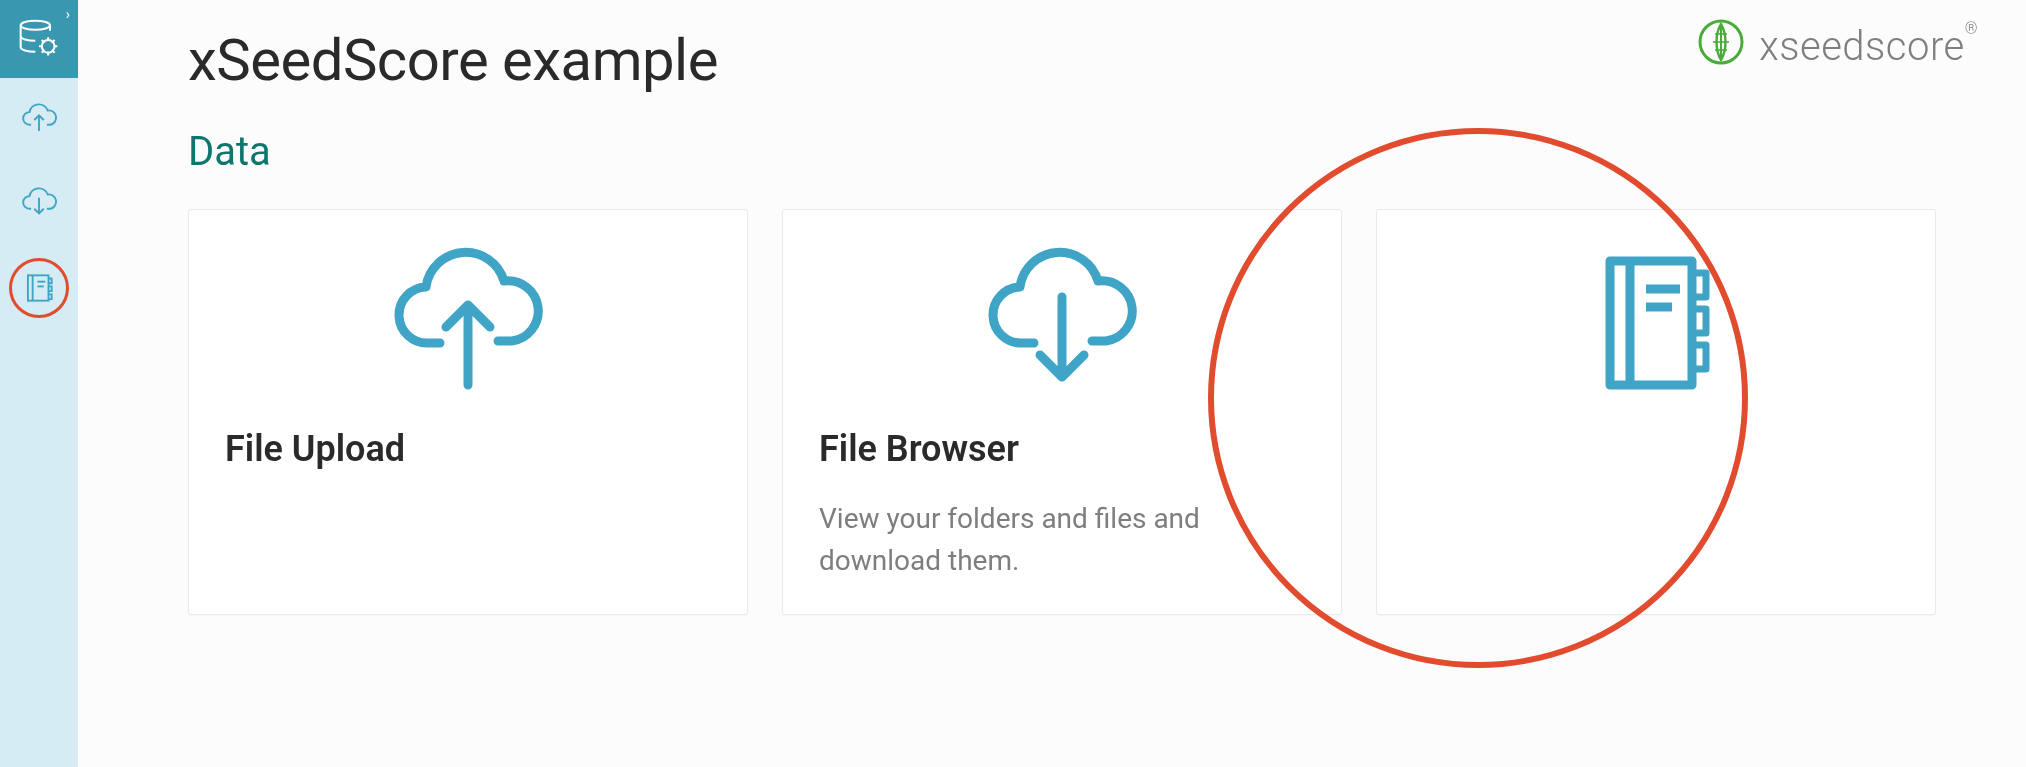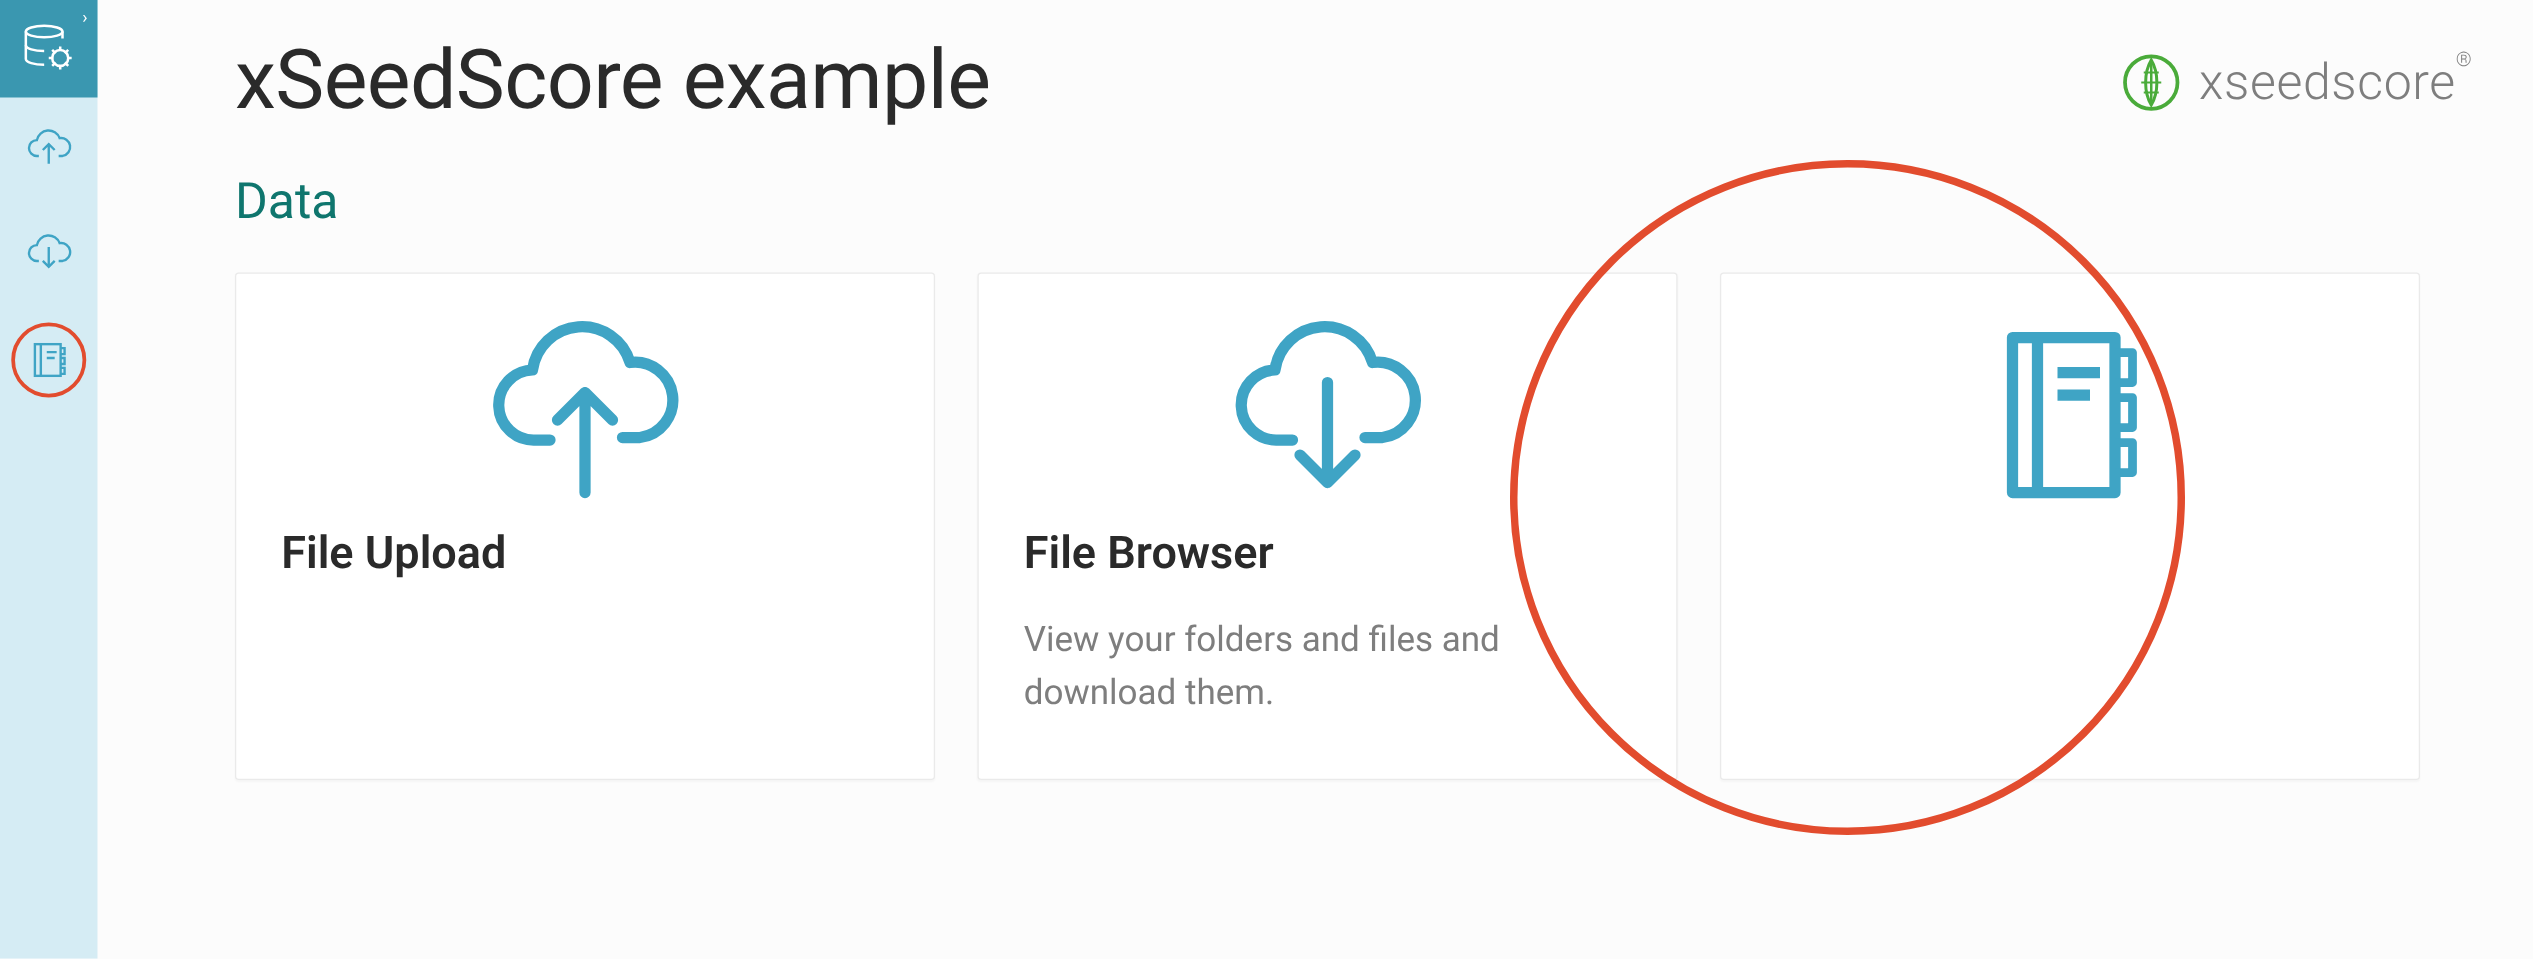--- a/index.html
+++ b/index.html
@@ -6,29 +6,29 @@
   html, body { width: 2026px; height: 767px; font-family: -apple-system, BlinkMacSystemFont, "Segoe UI", Roboto, Arial, sans-serif; background: #fcfcfc; overflow: hidden; }
   .app { display: flex; width: 100%; height: 100%; }
   .sidebar { width: 78px; height: 100%; background: #d5ecf4; display: flex; flex-direction: column; align-items: center; }
   .sidebar-top { width: 78px; height: 78px; background: #3a97b0; display: flex; align-items: center; justify-content: center; position: relative; }
   .sidebar-top svg { width: 44px; height: 44px; }
   .chev { position: absolute; top: 6px; right: 8px; color: #fff; font-size: 14px; }
   .sidebar-item { width: 78px; height: 84px; display: flex; align-items: center; justify-content: center; position: relative; }
   .sidebar-item svg { width: 38px; height: 38px; }
   .ring { position: absolute; width: 60px; height: 60px; border: 3px solid #e24c2e; border-radius: 50%; top: 12px; left: 9px; }
   .main { flex: 1; padding: 26px 60px 40px 110px; position: relative; }
-  .title { font-size: 66px; font-weight: 400; color: #2a2a2a; letter-spacing: -0.5px; }
+  .title { font-size: 58px; font-weight: 400; color: #2a2a2a; letter-spacing: -0.5px; }
   .subtitle { font-size: 40px; font-weight: 400; color: #0f766e; margin-top: 34px; margin-bottom: 34px; }
   .cards { display: flex; gap: 34px; }
   .card { width: 560px; height: 406px; background: #fff; border: 1px solid #eaeaea; border-radius: 3px; box-shadow: 0 1px 2px rgba(0,0,0,0.03); padding: 28px 36px 28px 36px; display: flex; flex-direction: column; }
   .card-icon { height: 170px; display: flex; align-items: center; justify-content: center; }
   .card-icon svg { width: 160px; height: 160px; }
-  .card-title { font-size: 36px; font-weight: 600; color: #2a2a2a; margin-top: 4px; }
+  .card-title { font-size: 36px; font-weight: 600; color: #2a2a2a; margin-top: 20px; }
   .card-desc { font-size: 28px; font-weight: 400; color: #7e7e7e; margin-top: 28px; line-height: 1.5; }
-  .brand { position: absolute; top: 18px; right: 48px; display: flex; align-items: flex-start; gap: 14px; margin-top: 24px; }
+  .brand { position: absolute; top: 18px; right: 48px; display: flex; align-items: flex-end; gap: 14px; }
   .brand-logo svg { width: 48px; height: 48px; }
   .brand-text { font-size: 40px; color: #7e7e7e; letter-spacing: 0.5px; font-weight: 300; }
   .brand-text sup { font-size: 16px; vertical-align: top; position: relative; top: -4px; }
   .big-ring { position: absolute; width: 540px; height: 540px; border: 6px solid #e24c2e; border-radius: 50%; top: 128px; left: 1130px; pointer-events: none; }
 </style>
 </head>
 <body>
 
 <div class="app">
 

